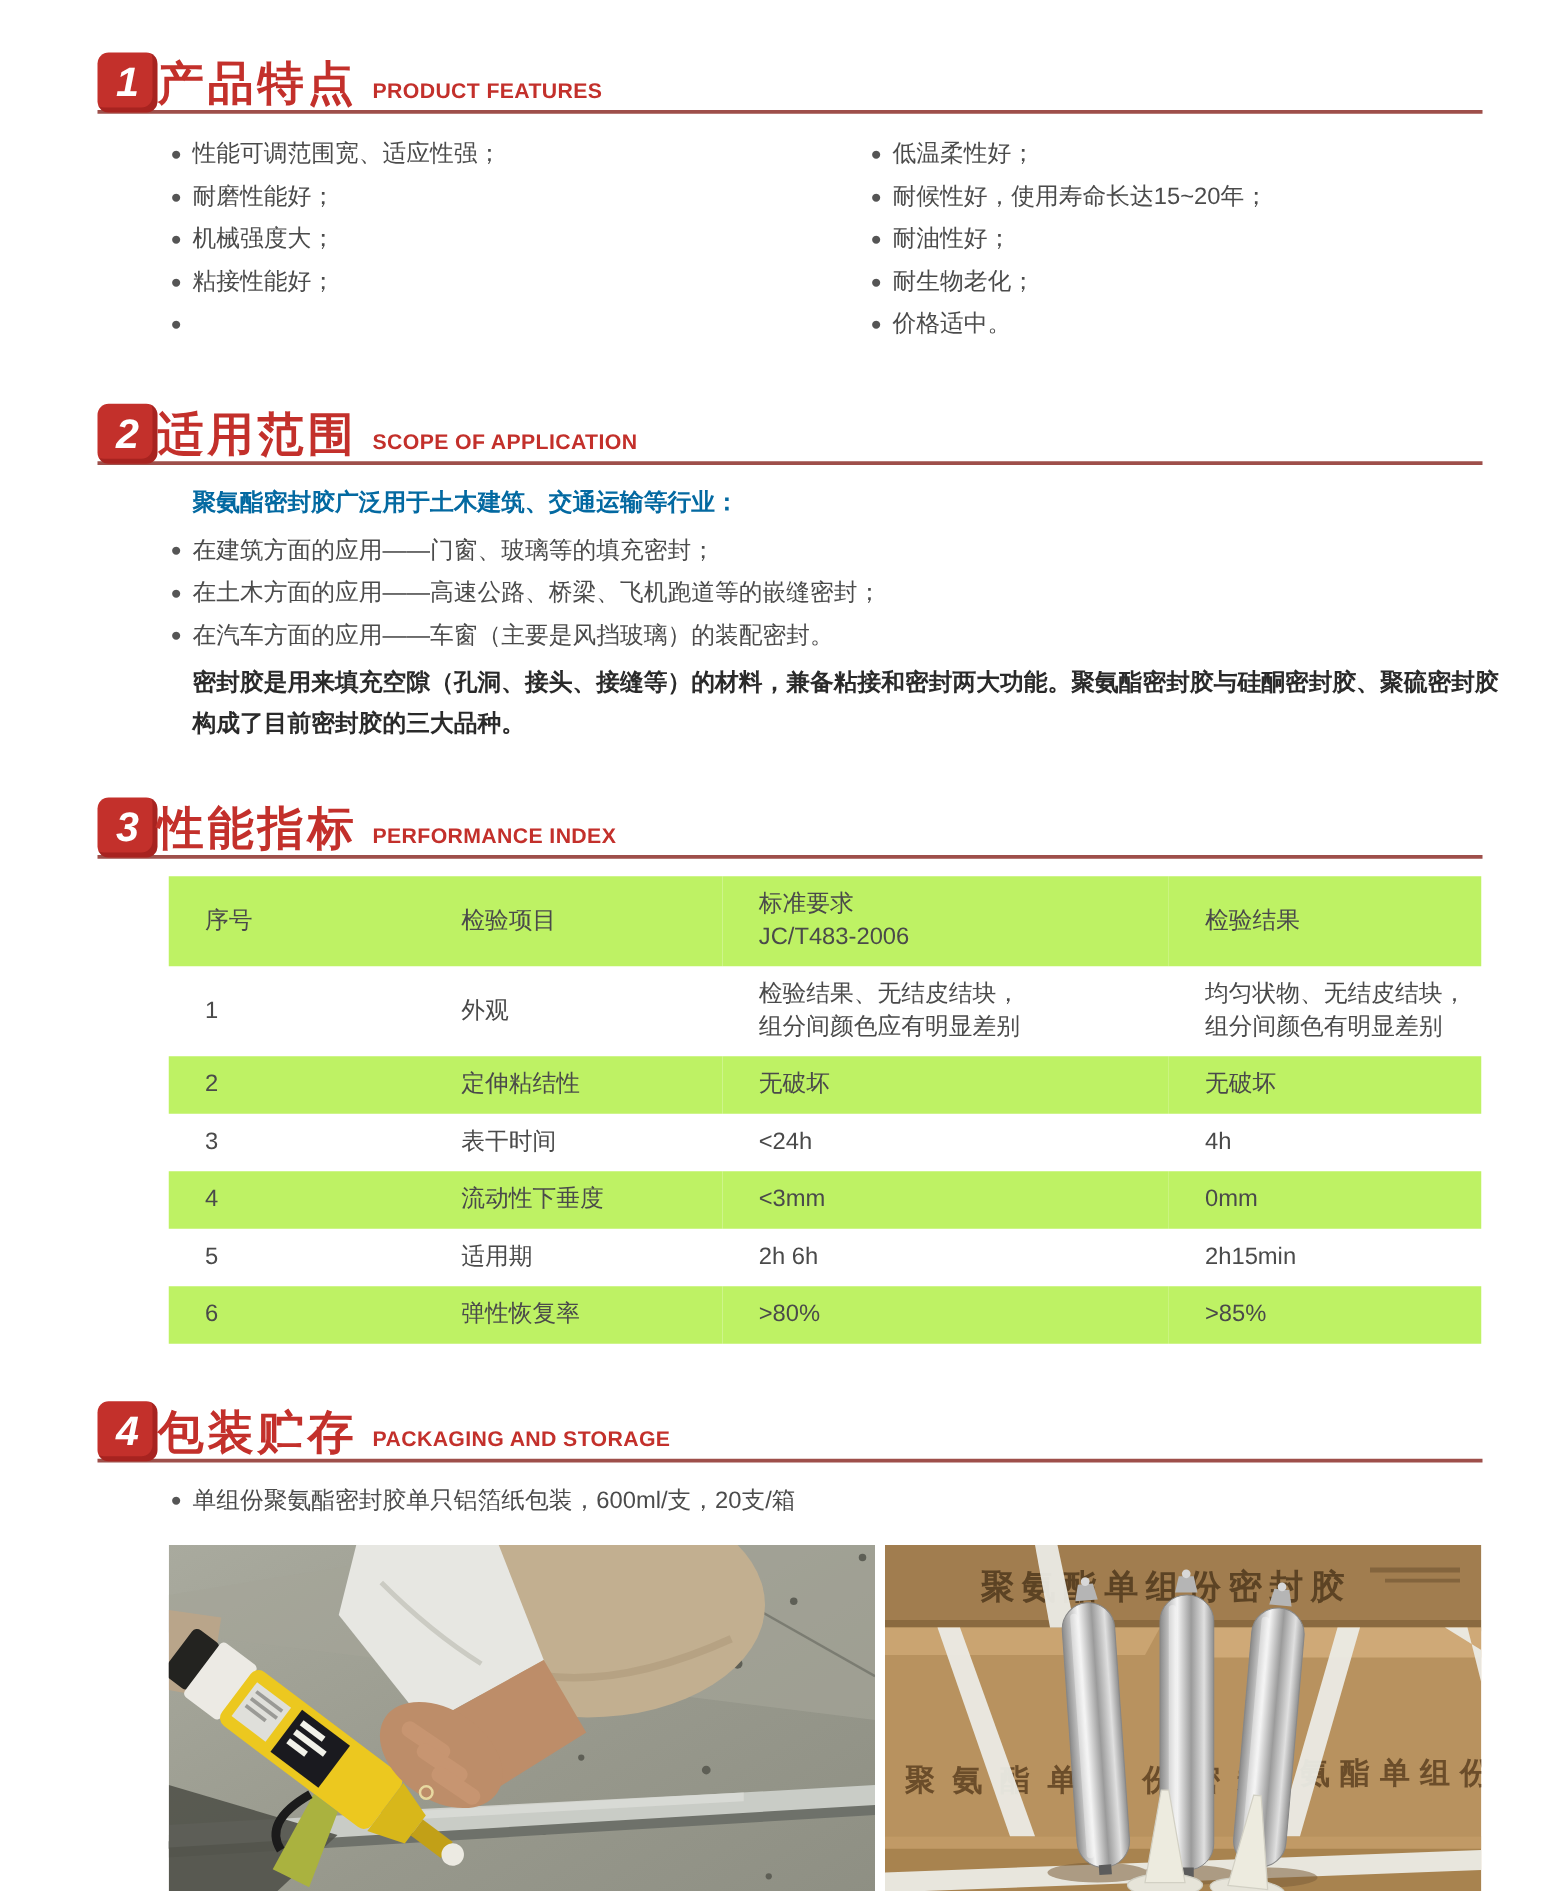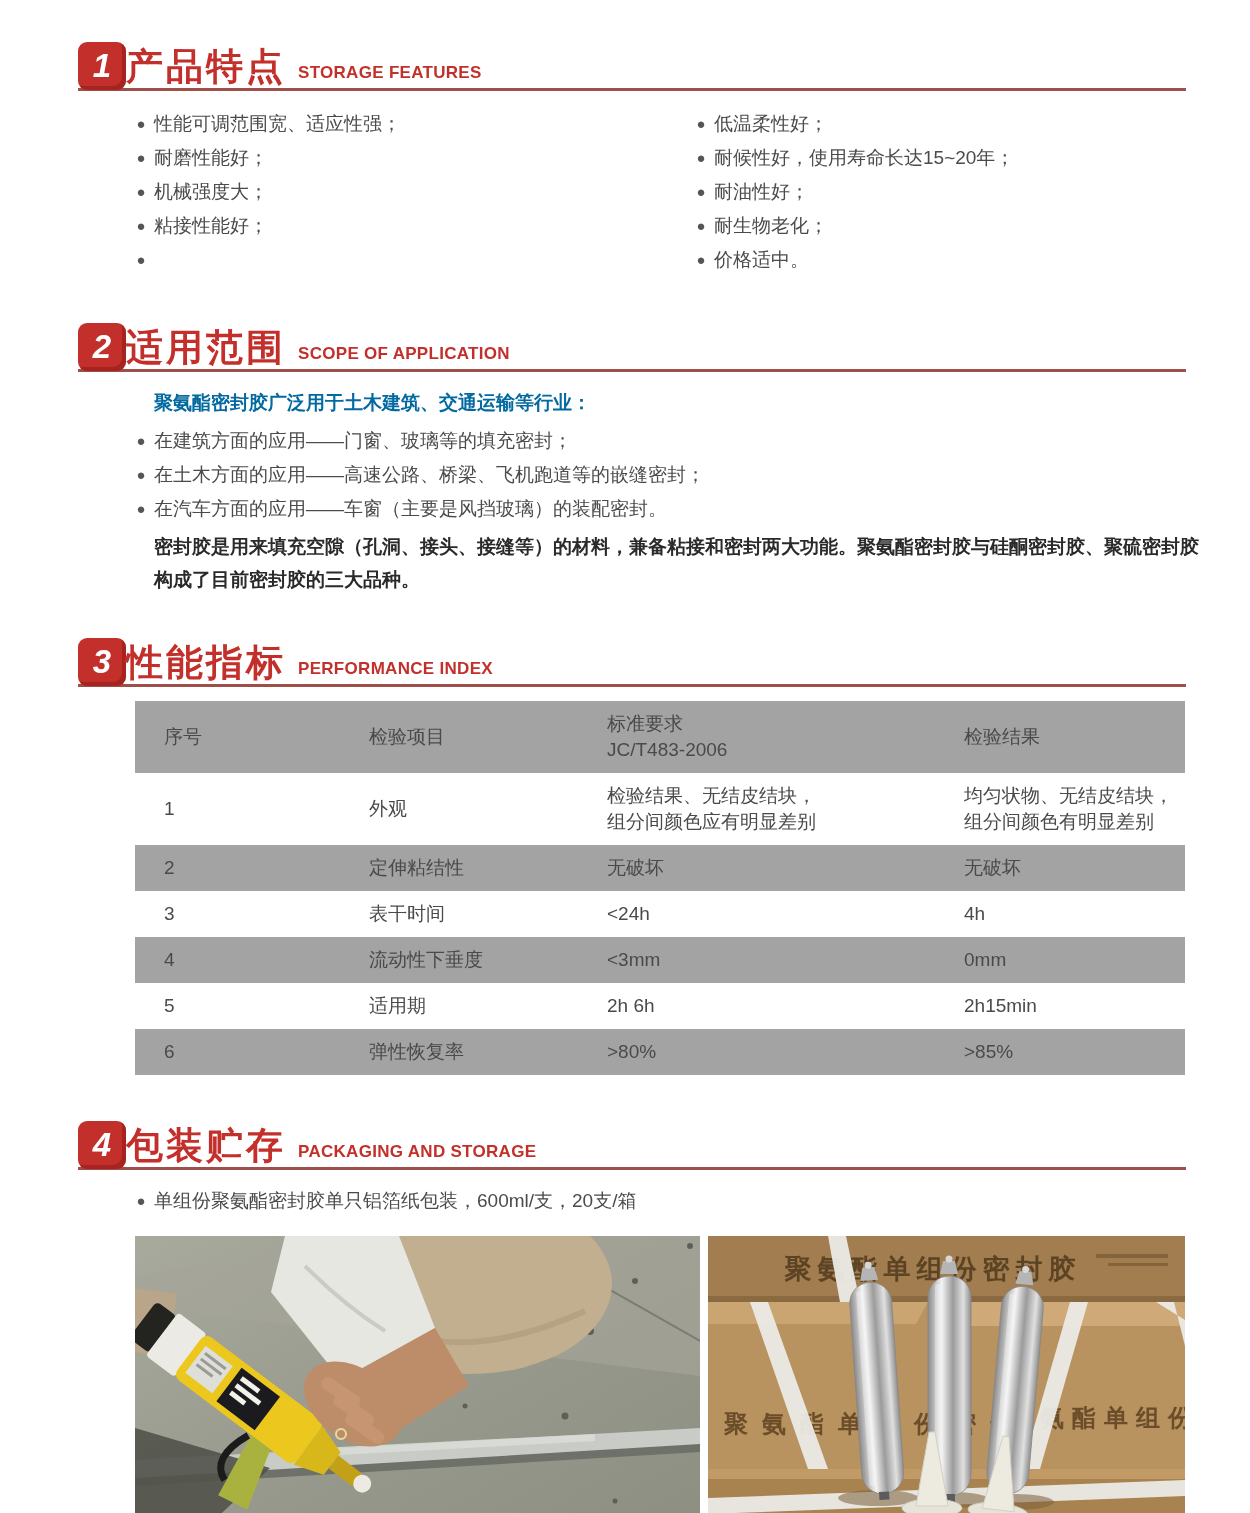--- a/index.html
+++ b/index.html
@@ -32,39 +32,39 @@
   .scope-note { font-size:19px; font-weight:bold; color:#2a2a2a; margin:4px 16px 0 26px;
                 width:1045px; line-height:33px; }
 
   
   table.perf { border-collapse:collapse; margin:14px 0 0 135px; width:1050px;
                font-size:19px; color:#4a4a4a; table-layout:fixed; }
   table.perf col.c1 { width:205px; } table.perf col.c2 { width:238px; }
   table.perf col.c3 { width:357px; } table.perf col.c4 { width:250px; }
   table.perf th, table.perf td { font-weight:normal; text-align:left; vertical-align:middle;
                padding:10px 6px 10px 29px; line-height:26px; }
-  tr.shade { background:#a3a3a3; }
+  tr.shade { background:#bef264; }
   .pre { white-space:pre-line; }
   .hdr-sub { display:block; }
 
   .pack-bullet { margin:14px 0 0 128px; }
 
   
   .photos { display:flex; margin:18px 0 0 135px; gap:8px; }
   .photo { flex:0 0 auto; font-size:0; }
 </style>
 </head>
 <body>
 
 <div class="page">
 
   <div class="sec-header" style="margin-top:36px">
     <div class="sec-num">1</div>
     <div class="sec-title">产品特点</div>
-    <div class="sec-sub">STORAGE FEATURES</div>
+    <div class="sec-sub">PRODUCT FEATURES</div>
   </div>
 
   <div class="features-cols">
     <ul class="features-col-left">
       <li class="b-item">
           <span class="dot">●</span>
           <span>性能可调范围宽、适应性强；</span>
         </li>
       <li class="b-item">
           <span class="dot">●</span>

